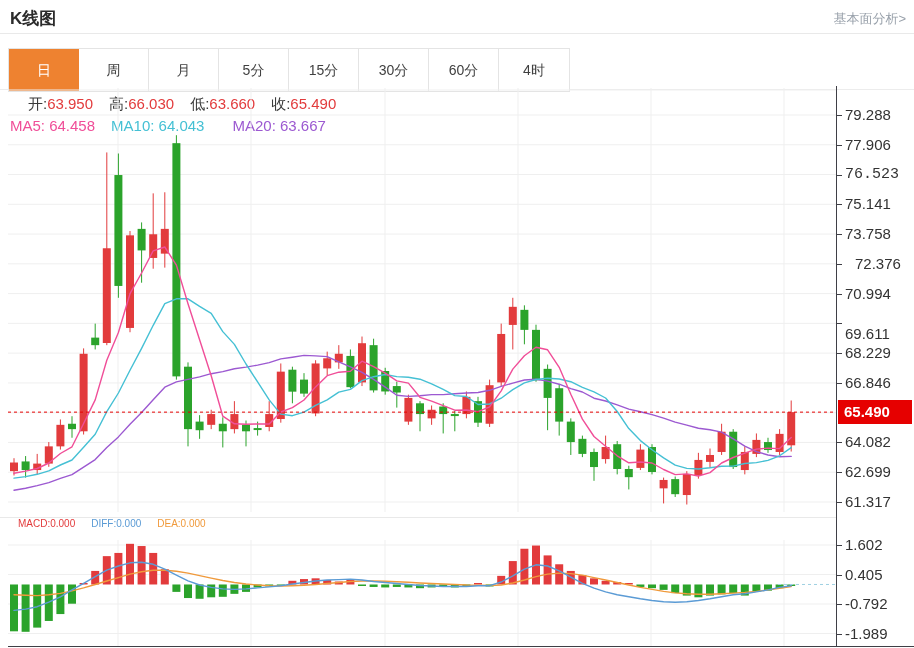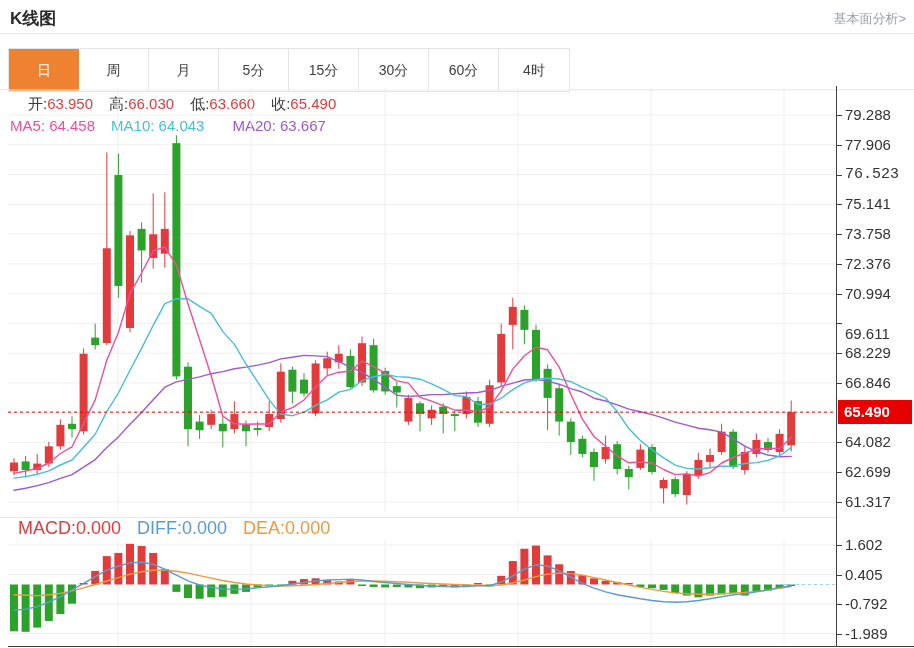--- a/index.html
+++ b/index.html
@@ -206,21 +206,21 @@
       <rect x="767.6" y="345.8791079999999" width="8" height="18.088560000000086" fill="#e23b3c"></rect>
       <line x1="783.1999999999999" y1="312.50140799999997" x2="783.1999999999999" y2="363.53698800000006" stroke="#e23b3c" stroke-width="1"></line>
       <rect x="779.1999999999999" y="324.1297680000001" width="8" height="33.16235999999981" fill="#e23b3c"></rect>
       <polyline points="6,402.2 17.6,400.2 29.2,397.6 40.8,394.6 52.4,390.4 64,386.7 75.6,379.2 87.2,371.6 98.8,359.4 110.39999999999999,348.9 122,336.2 133.6,324.5 145.2,311.8 156.79999999999998,299.2 168.4,293.9 180,291.4 191.6,288.9 203.2,285.7 214.79999999999998,283.6 226.4,280.7 238,279.1 249.6,277.1 261.2,274.6 272.8,270.9 284.4,269.2 296,267.4 307.59999999999997,267.9 319.2,268.6 330.8,273.8 342.4,278.9 354,284.3 365.59999999999997,291.3 377.2,299.2 388.8,307.3 400.4,308.4 412,307.7 423.59999999999997,306.6 435.2,306.6 446.8,305.8 458.4,305.0 470,304.5 481.59999999999997,302.3 493.2,298.3 504.8,295.1 516.4,292.0 528,291.3 539.6,293.1 551.1999999999999,296.2 562.8,300.6 574.4,304.0 586,310.2 597.6,313.0 609.1999999999999,316.9 620.8,321.1 632.4,323.7 644,326.6 655.6,330.1 667.1999999999999,334.1 678.8,337.1 690.4,340.2 702,341.8 713.6,344.1 725.1999999999999,350.8 736.8,358.1 748.4,363.6 760,367.0 771.6,368.8 783.1999999999999,368.4" fill="none" stroke="#9c59d1" stroke-width="1.4" stroke-linejoin="round" stroke-linecap="round"></polyline>
       <polyline points="6,390.1 17.6,388.6 29.2,386.3 40.8,382.8 52.4,377.0 64,372.0 75.6,359.3 87.2,346.2 98.8,323.6 110.39999999999999,305.0 122,282.2 133.6,260.3 145.2,237.3 156.79999999999998,215.6 168.4,210.8 180,210.8 191.6,218.4 203.2,225.3 214.79999999999998,243.6 226.4,256.4 238,276.0 249.6,293.9 261.2,311.9 272.8,326.1 284.4,327.7 296,324.1 307.59999999999997,317.4 319.2,311.9 330.8,304.1 342.4,301.4 354,292.6 365.59999999999997,288.7 377.2,286.5 388.8,288.6 400.4,289.2 412,291.2 423.59999999999997,295.9 435.2,301.4 446.8,307.6 458.4,308.5 470,316.5 481.59999999999997,316.0 493.2,310.2 504.8,301.6 516.4,294.8 528,291.5 539.6,290.3 551.1999999999999,291.0 562.8,293.7 574.4,299.4 586,303.9 597.6,310.0 609.1999999999999,323.5 620.8,340.6 632.4,352.6 644,361.7 655.6,369.9 667.1999999999999,377.2 678.8,380.4 690.4,381.0 702,379.8 713.6,378.2 725.1999999999999,378.1 736.8,375.5 748.4,374.6 760,372.4 771.6,367.8 783.1999999999999,359.6" fill="none" stroke="#45c0d4" stroke-width="1.4" stroke-linejoin="round" stroke-linecap="round"></polyline>
       <polyline points="6,385.3 17.6,383.1 29.2,380.5 40.8,375.0 52.4,365.5 64,358.8 75.6,335.5 87.2,311.9 98.8,272.2 110.39999999999999,244.5 122,205.7 133.6,185.0 145.2,162.8 156.79999999999998,159.0 168.4,177.1 180,215.8 191.6,251.8 203.2,287.7 214.79999999999998,328.2 226.4,335.8 238,336.2 249.6,336.0 261.2,336.0 272.8,324.0 284.4,319.6 296,312.0 307.59999999999997,298.9 319.2,287.7 330.8,284.2 342.4,283.3 354,273.2 365.59999999999997,278.6 377.2,285.2 388.8,292.9 400.4,295.1 412,309.3 423.59999999999997,313.1 435.2,317.7 446.8,322.2 458.4,322.0 470,323.7 481.59999999999997,318.8 493.2,302.8 504.8,281.1 516.4,267.7 528,259.2 539.6,261.8 551.1999999999999,279.3 562.8,306.3 574.4,331.1 586,348.5 597.6,358.3 609.1999999999999,367.8 620.8,374.8 632.4,374.0 644,375.0 655.6,381.5 667.1999999999999,386.6 678.8,385.9 690.4,388.0 702,384.6 713.6,375.0 725.1999999999999,369.5 736.8,365.1 748.4,361.1 760,360.1 771.6,360.6 783.1999999999999,349.6" fill="none" stroke="#f04e98" stroke-width="1.4" stroke-linejoin="round" stroke-linecap="round"></polyline>
       <line x1="0" y1="324.1297680000001" x2="828" y2="324.1297680000001" stroke="#e60000" stroke-width="1" stroke-dasharray="3,3"></line>
     </svg>
 
   <div class="sep-macd"></div>
-  <div class="inforow" id="macdRow" style="left:18px;top:518px;font-size:18px;"><span style="color: rgb(226, 59, 60); margin-right: 16px;">MACD:0.000</span><span style="color: rgb(91, 155, 213); margin-right: 16px;">DIFF:0.000</span><span style="color: rgb(240, 154, 60); margin-right: 16px;">DEA:0.000</span></div>
+  <div class="inforow" id="macdRow" style="left:18px;top:518px;font-size:10px;"><span style="color: rgb(226, 59, 60); margin-right: 16px;">MACD:0.000</span><span style="color: rgb(91, 155, 213); margin-right: 16px;">DIFF:0.000</span><span style="color: rgb(240, 154, 60); margin-right: 16px;">DEA:0.000</span></div>
 
   <svg id="macdChart" width="828" height="106" viewBox="0 0 828 106" style="left:8px;top:540px;">
       <line x1="0" y1="5.002934999999996" x2="828" y2="5.002934999999996" stroke="#efefef" stroke-width="1"></line>
       <line x1="0" y1="34.503" x2="828" y2="34.503" stroke="#efefef" stroke-width="1"></line>
       <line x1="0" y1="64.00306499999999" x2="828" y2="64.00306499999999" stroke="#efefef" stroke-width="1"></line>
       <line x1="0" y1="93.50313" x2="828" y2="93.50313" stroke="#efefef" stroke-width="1"></line>
       <line x1="110" y1="0" x2="110" y2="106" stroke="#efefef" stroke-width="1"></line>
       <line x1="243" y1="0" x2="243" y2="106" stroke="#efefef" stroke-width="1"></line>
       <line x1="377" y1="0" x2="377" y2="106" stroke="#efefef" stroke-width="1"></line>
       <line x1="510" y1="0" x2="510" y2="106" stroke="#efefef" stroke-width="1"></line>
@@ -306,21 +306,21 @@
       <div class="ylabel" style="top: 106.004px;">79.288</div>
       <div class="ytick" style="top: 144.764px;"></div>
       <div class="ylabel" style="top: 135.764px;">77.906</div>
       <div class="ytick" style="top: 174.545px;"></div>
       <div class="ylabel" style="top: 165.545px; font-family: Liberation Mono, monospace;">76.523</div>
       <div class="ytick" style="top: 204.305px;"></div>
       <div class="ylabel" style="top: 195.305px;">75.141</div>
       <div class="ytick" style="top: 234.087px;"></div>
       <div class="ylabel" style="top: 225.087px;">73.758</div>
       <div class="ytick" style="top: 263.847px;"></div>
-      <div class="ylabel" style="top: 254.847px;">72.376</div>
+      <div class="ylabel" style="top: 254.847px; margin-left: 10px;">72.376</div>
       <div class="ytick" style="top: 293.607px;"></div>
       <div class="ylabel" style="top: 284.607px;">70.994</div>
       <div class="ytick" style="top: 323.388px;"></div>
       <div class="ylabel" style="top: 325px;">69.611</div>
       <div class="ytick" style="top: 353.148px;"></div>
       <div class="ylabel" style="top: 344.148px;">68.229</div>
       <div class="ytick" style="top: 382.93px;"></div>
       <div class="ylabel" style="top: 373.93px;">66.846</div>
       <div class="ytick" style="top: 442.45px;"></div>
       <div class="ylabel" style="top: 433.45px;">64.082</div>

